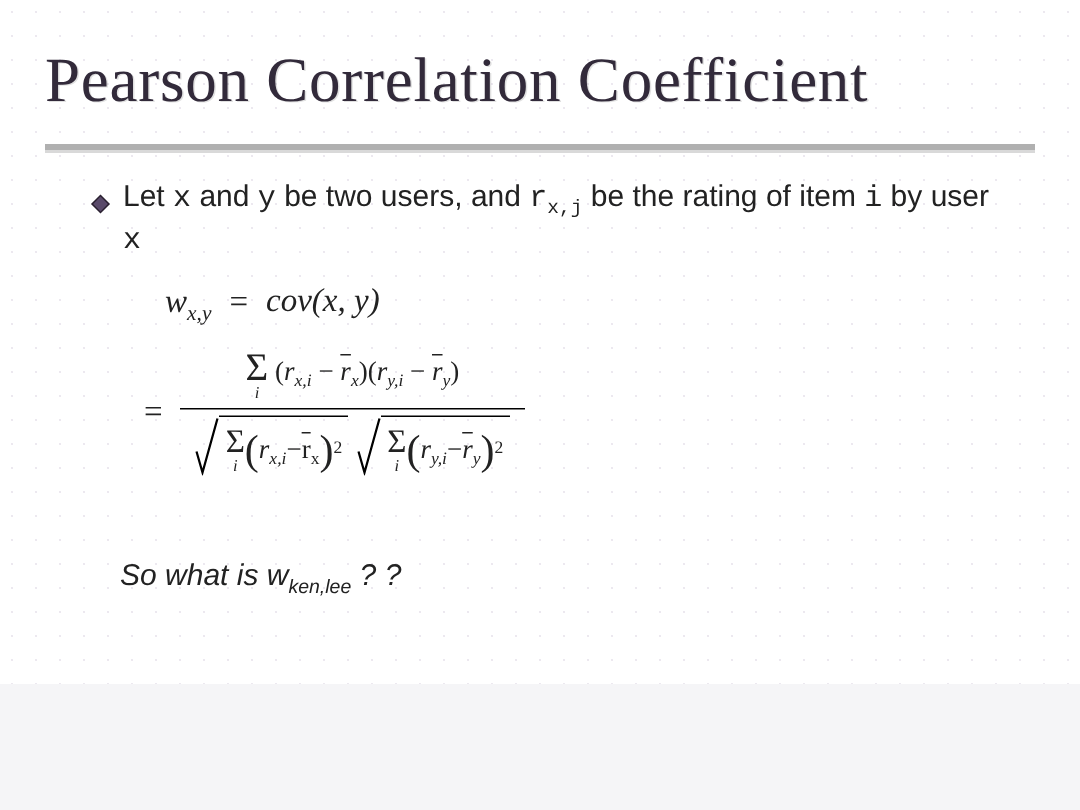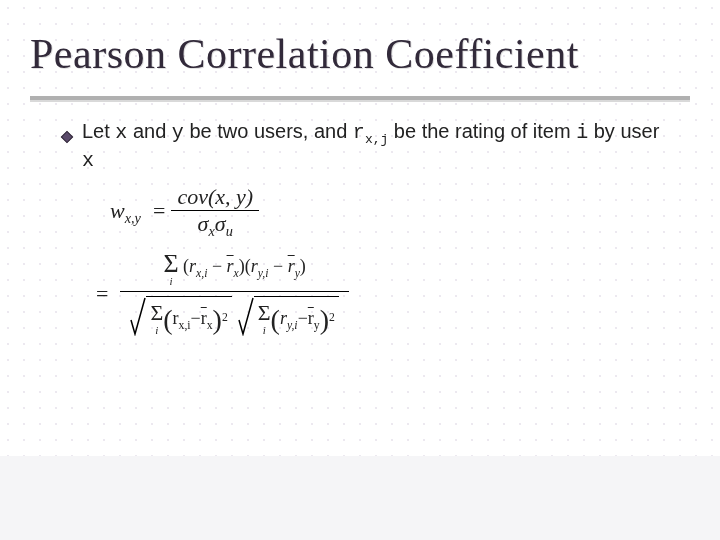--- a/index.html
+++ b/index.html
@@ -167,23 +167,20 @@
 
       <div class="row-eq">
         <span class="lhs">
           <span>w</span><sub>x,y</sub>
         </span>
         <span class="eq">=</span>
         <span class="frac">
           <span class="num" style="font-style:normal;">
             <span style="font-style:italic;">cov(x, y)</span>
           </span>
-          <span class="den" style="font-style:italic;">
-            <span>σ</span><sub>x</sub><span>σ</span><sub>u</sub>
-          </span>
         </span>
       </div>
 
       <div class="row-eq" style="margin-left:-20px;">
         <span class="eq" style="margin-right:12px;">=</span>
 
         <span class="long-frac">
 
           <span class="num">
             <span class="sigma-block">
@@ -198,47 +195,50 @@
             <span class="radical">
               <svg width="16" height="40" viewBox="0 0 16 40">
                 <path d="M1 24 L5 38 L15 2" fill="none" stroke="#000" stroke-width="1.5"></path>
               </svg>
               <span class="radicand">
                 <span class="sigma-block">
                   <span class="sig">Σ</span>
                   <span class="sub">i</span>
                 </span>
                 <span class="paren-tall">(</span>
-                  <span style=""><span>r</span><sub>x,i</sub></span>
+                  <span style="font-style:italic;"><span>r</span><sub>x,i</sub></span>
                   <span> − </span>
                   <span style=""><span class="bar-over">r</span><sub>x</sub></span>
                   <span class="paren-tall">)</span>
                   <sup>2</sup>
               </span>
             </span>
 
             <span class="radical" style="margin-left:6px;">
               <svg width="16" height="40" viewBox="0 0 16 40">
                 <path d="M1 24 L5 38 L15 2" fill="none" stroke="#000" stroke-width="1.5"></path>
               </svg>
               <span class="radicand">
                 <span class="sigma-block">
                   <span class="sig">Σ</span>
                   <span class="sub">i</span>
                 </span>
                 <span class="paren-tall">(</span>
                   <span style="font-style:italic;"><span>r</span><sub>y,i</sub></span>
                   <span> − </span>
-                  <span style=""><span class="bar-over">r</span><sub>y</sub></span>
+                  <span style="font-style:italic;"><span class="bar-over">r</span><sub>y</sub></span>
                   <span class="paren-tall">)</span>
                   <sup>2</sup>
               </span>
             </span>
 
           </span>
         </span>
       </div>
 
     </div>
   </div>
 
+  <div class="question">
+    <span>So what is w</span><sub>ken,lee</sub><span> ? ?</span>
+  </div>
 
 </div>
 
 </body></html>

